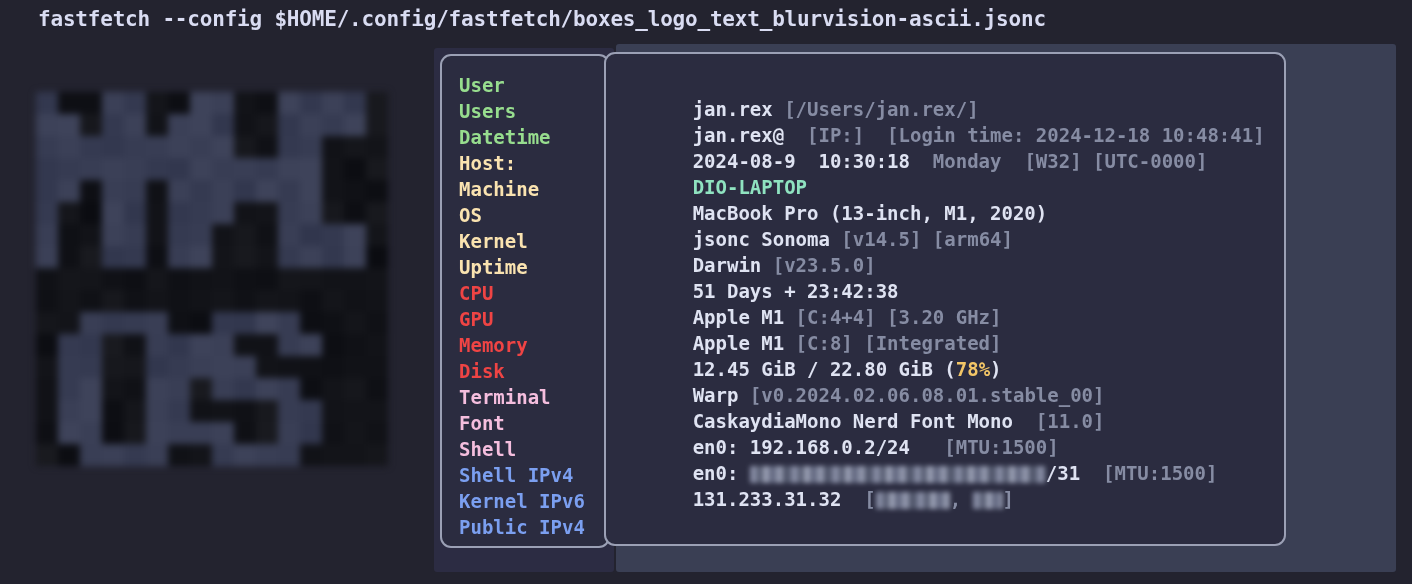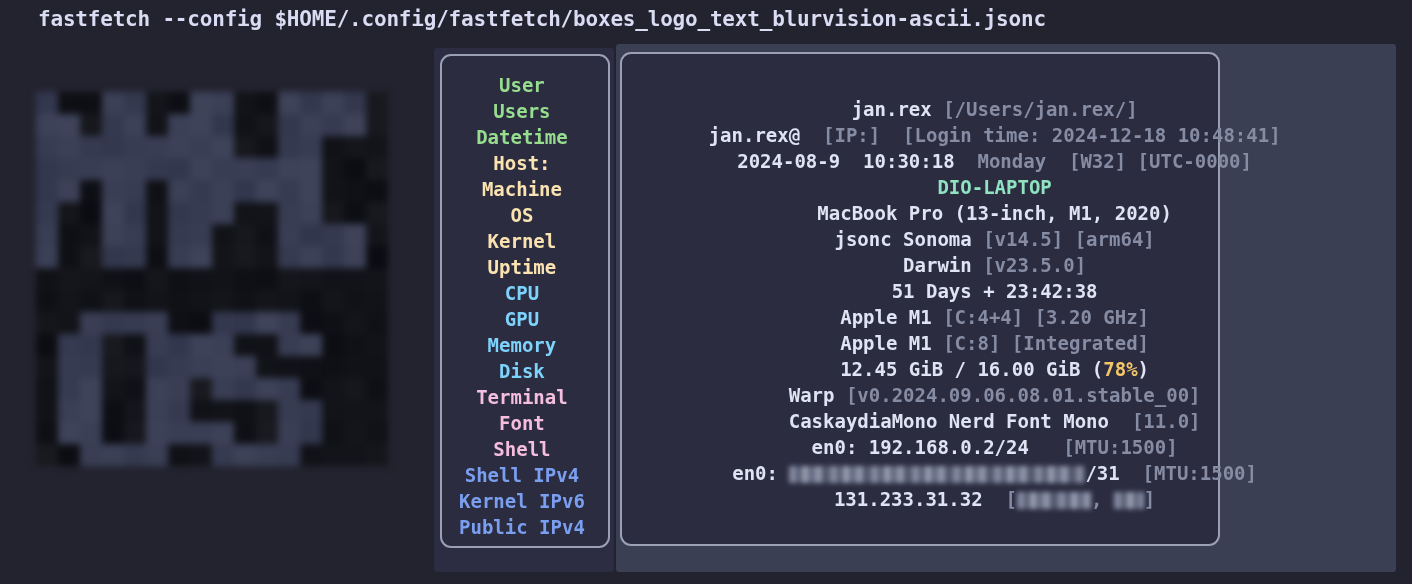--- a/index.html
+++ b/index.html
@@ -74,46 +74,45 @@
     background: #2b2c40;
     box-sizing: border-box;
   }
   #labels-panel {
     left: 440px;
     top: 54px;
     width: 170px;
     height: 494px;
   }
   #values-panel {
-    left: 620px;
+    left: 604px;
     top: 52px;
-    width: 600px;
+    width: 682px;
     height: 494px;
   }
 
   .rows {
     position: absolute;
     left: 0;
     top: 0;
     padding: 16px 0 0 17px;
-    text-align: center;
   }
   .row {
     height: 26px;
     line-height: 26px;
     font-size: 19px;
     font-weight: bold;
     white-space: pre;
   }
   #values-panel .rows { padding-left: 18px; }
 
   
   .t-green  { color: #97dd8e; }
   .t-cream  { color: #fae3b0; }
-  .t-hotpink{ color: #7dd3fc; }
+  .t-hotpink{ color: #ef4444; }
   .t-pink   { color: #f5bede; }
   .t-blue   { color: #7b9ff0; }
   .t-white  { color: #dfe3f2; }
   .t-dim    { color: #868ca3; font-weight: bold; }
   .t-yellow { color: #f3c667; }
   .t-mint   { color: #8fe3c0; }
 
   
   .redact {
     display: inline-block;
@@ -512,26 +511,26 @@
 
     <div class="row">
       <span class="t-white">Apple M1</span><span class="t-dim"> [C:4+4] [3.20 GHz]</span>
     </div>
 
     <div class="row">
       <span class="t-white">Apple M1</span><span class="t-dim"> [C:8] [Integrated]</span>
     </div>
 
     <div class="row">
-      <span class="t-white">12.45 GiB / 16.00 GiB </span><span class="t-white">(</span><span class="t-yellow">78%</span><span class="t-white">)</span>
-    </div>
-
-
-    <div class="row">
-      <span class="t-white">Warp</span><span class="t-dim"> [v0.2024.09.06.08.01.stable_00]</span>
+      <span class="t-white">12.45 GiB / 22.80 GiB </span><span class="t-white">(</span><span class="t-yellow">78%</span><span class="t-white">)</span>
+    </div>
+
+
+    <div class="row">
+      <span class="t-white">Warp</span><span class="t-dim"> [v0.2024.02.06.08.01.stable_00]</span>
     </div>
 
     <div class="row">
       <span class="t-white">CaskaydiaMono Nerd Font Mono</span><span class="t-dim">  [11.0]</span>
     </div>
 
 
     <div class="row">
       <span class="t-white">en0: 192.168.0.2/24</span><span class="t-dim">   [MTU:1500]</span>
     </div>

